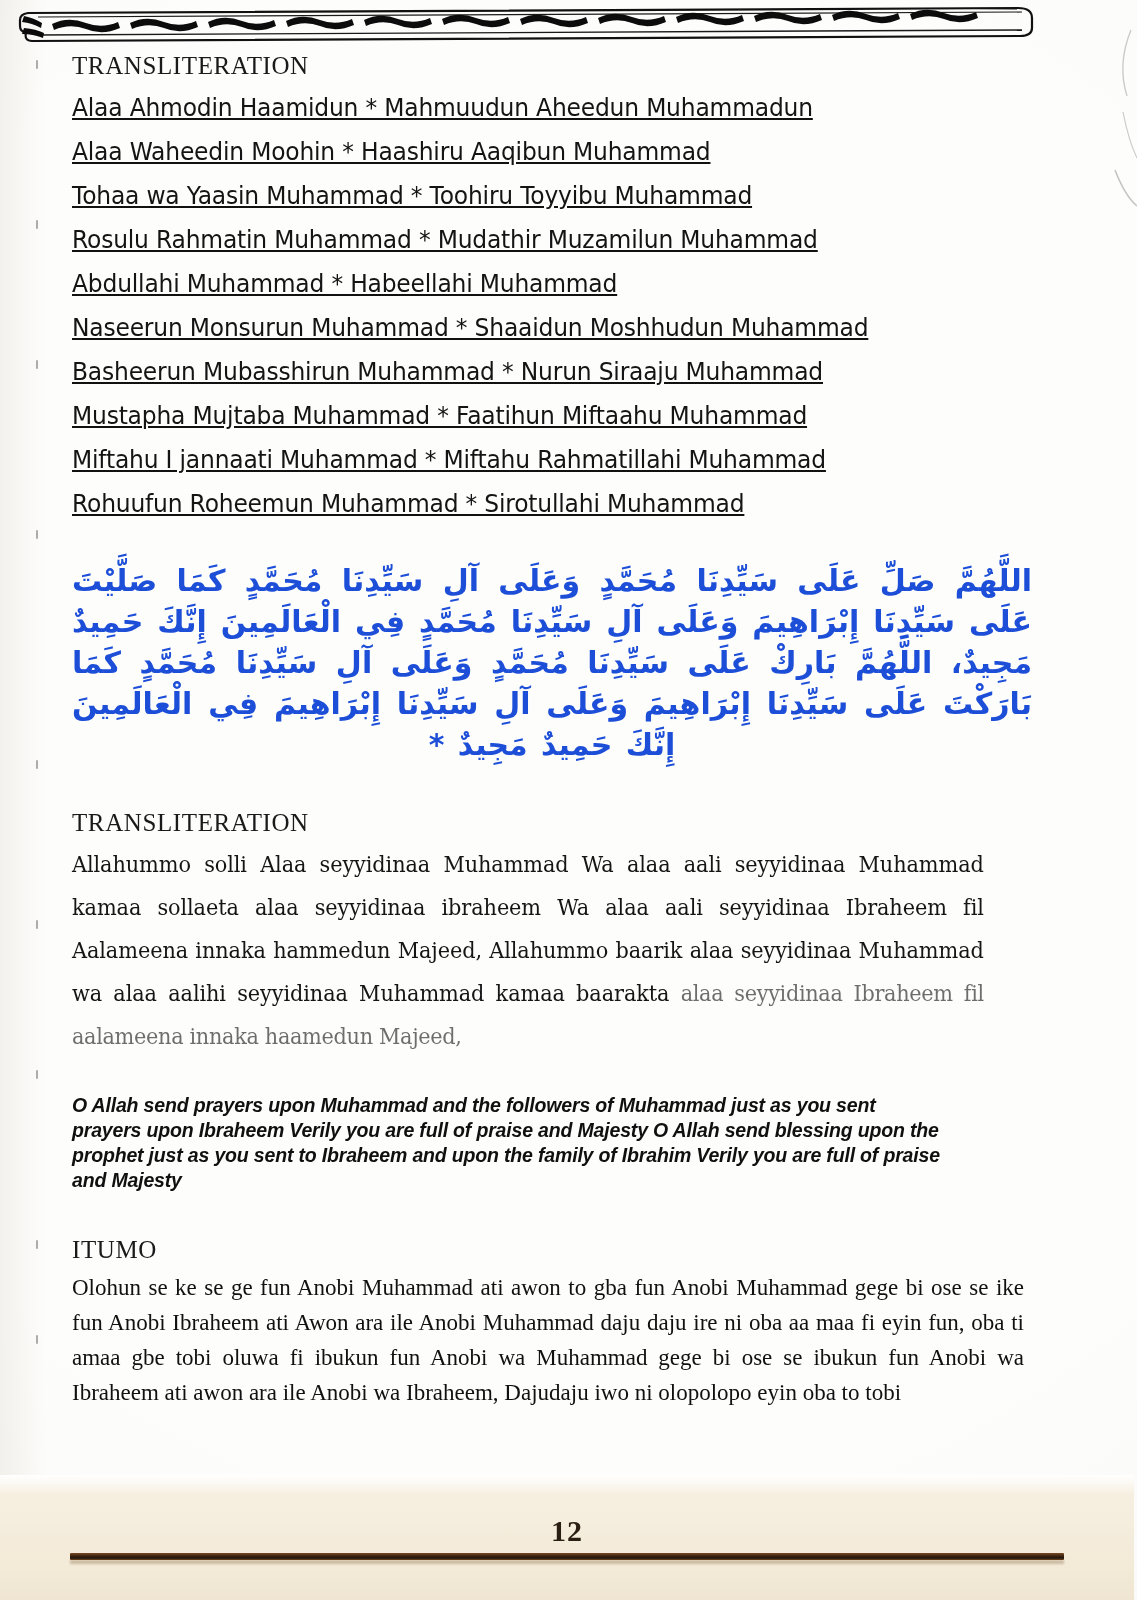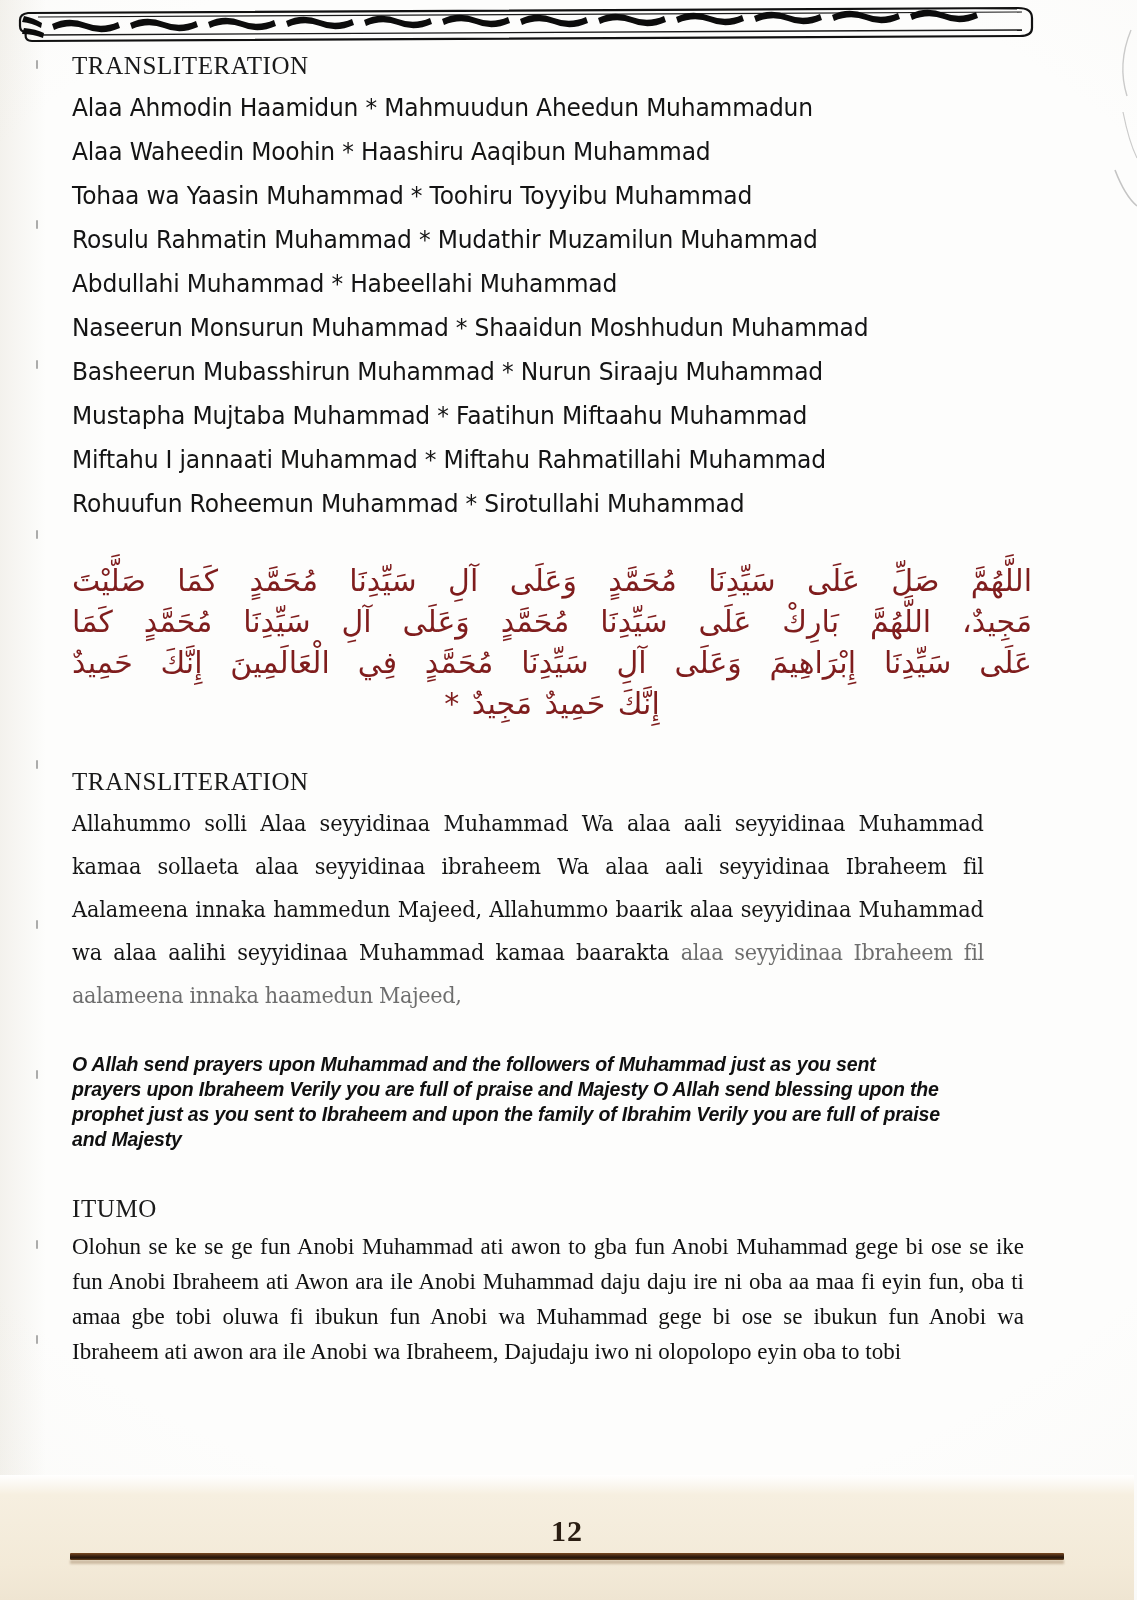--- a/index.html
+++ b/index.html
@@ -92,20 +92,21 @@
     font-family: "Liberation Sans", sans-serif;
     font-size: 21px;
     letter-spacing: 0.3px;
   }
 
   
   .translit-lines {
     margin: 0;
     padding: 0;
     list-style: none;
+    text-decoration: underline;
   }
   .translit-lines li {
     font-family: "DejaVu Sans", sans-serif;
     font-size: 24.5px;
     line-height: 44px;
     color: #141414;
     white-space: nowrap;
     letter-spacing: -0.2px;
     transform: scaleX(0.955);
     transform-origin: left center;
@@ -113,22 +114,22 @@
 
   
   #arabic-block {
     margin: 34px 0 0 0;
     width: 960px;
     direction: rtl;
     text-align: justify;
     font-family: "DejaVu Sans", sans-serif;
     font-size: 30px;
     line-height: 41px;
-    color: #7f1d1d;
-    font-weight: 400;
+    color: #1d4ed8;
+    font-weight: 700;
     text-align-last: justify;
     word-spacing: 3px;
   }
   #arabic-block .ar-line {
     display: block;
     white-space: nowrap;
   }
   #arabic-block .ar-tail {
     display: block;
     text-align-last: center;
@@ -286,22 +287,23 @@
       <li>Abdullahi Muhammad * Habeellahi Muhammad</li>
       <li>Naseerun Monsurun Muhammad * Shaaidun Moshhudun Muhammad</li>
       <li>Basheerun Mubasshirun Muhammad * Nurun Siraaju Muhammad</li>
       <li>Mustapha Mujtaba Muhammad * Faatihun Miftaahu Muhammad</li>
       <li>Miftahu I jannaati Muhammad * Miftahu Rahmatillahi Muhammad</li>
       <li>Rohuufun Roheemun Muhammad * Sirotullahi Muhammad</li>
     </ul>
 
     <div id="arabic-block">
       <span class="ar-line">اللَّهُمَّ صَلِّ عَلَى سَيِّدِنَا مُحَمَّدٍ وَعَلَى آلِ سَيِّدِنَا مُحَمَّدٍ كَمَا صَلَّيْتَ</span>
+      <span class="ar-line">عَلَى سَيِّدِنَا إِبْرَاهِيمَ وَعَلَى آلِ سَيِّدِنَا مُحَمَّدٍ فِي الْعَالَمِينَ إِنَّكَ حَمِيدٌ</span>
       <span class="ar-line">مَجِيدٌ، اللَّهُمَّ بَارِكْ عَلَى سَيِّدِنَا مُحَمَّدٍ وَعَلَى آلِ سَيِّدِنَا مُحَمَّدٍ كَمَا</span>
-      <span class="ar-line">عَلَى سَيِّدِنَا إِبْرَاهِيمَ وَعَلَى آلِ سَيِّدِنَا مُحَمَّدٍ فِي الْعَالَمِينَ إِنَّكَ حَمِيدٌ</span>
+      <span class="ar-line">بَارَكْتَ عَلَى سَيِّدِنَا إِبْرَاهِيمَ وَعَلَى آلِ سَيِّدِنَا إِبْرَاهِيمَ فِي الْعَالَمِينَ</span>
       <span class="ar-tail">إِنَّكَ حَمِيدٌ مَجِيدٌ *</span>
     </div>
 
     <div class="gap-lg"></div>
 
     <h2 class="section-label">TRANSLITERATION</h2>
 
     <p id="translit2"><span>Allahummo solli Alaa seyyidinaa Muhammad Wa alaa aali seyyidinaa Muhammad kamaa sollaeta alaa seyyidinaa ibraheem Wa alaa aali seyyidinaa Ibraheem fil Aalameena innaka hammedun Majeed, Allahummo baarik alaa seyyidinaa Muhammad wa alaa aalihi seyyidinaa Muhammad kamaa baarakta</span>
       <span class="faded">alaa seyyidinaa Ibraheem fil aalameena innaka haamedun Majeed,</span></p>
 

